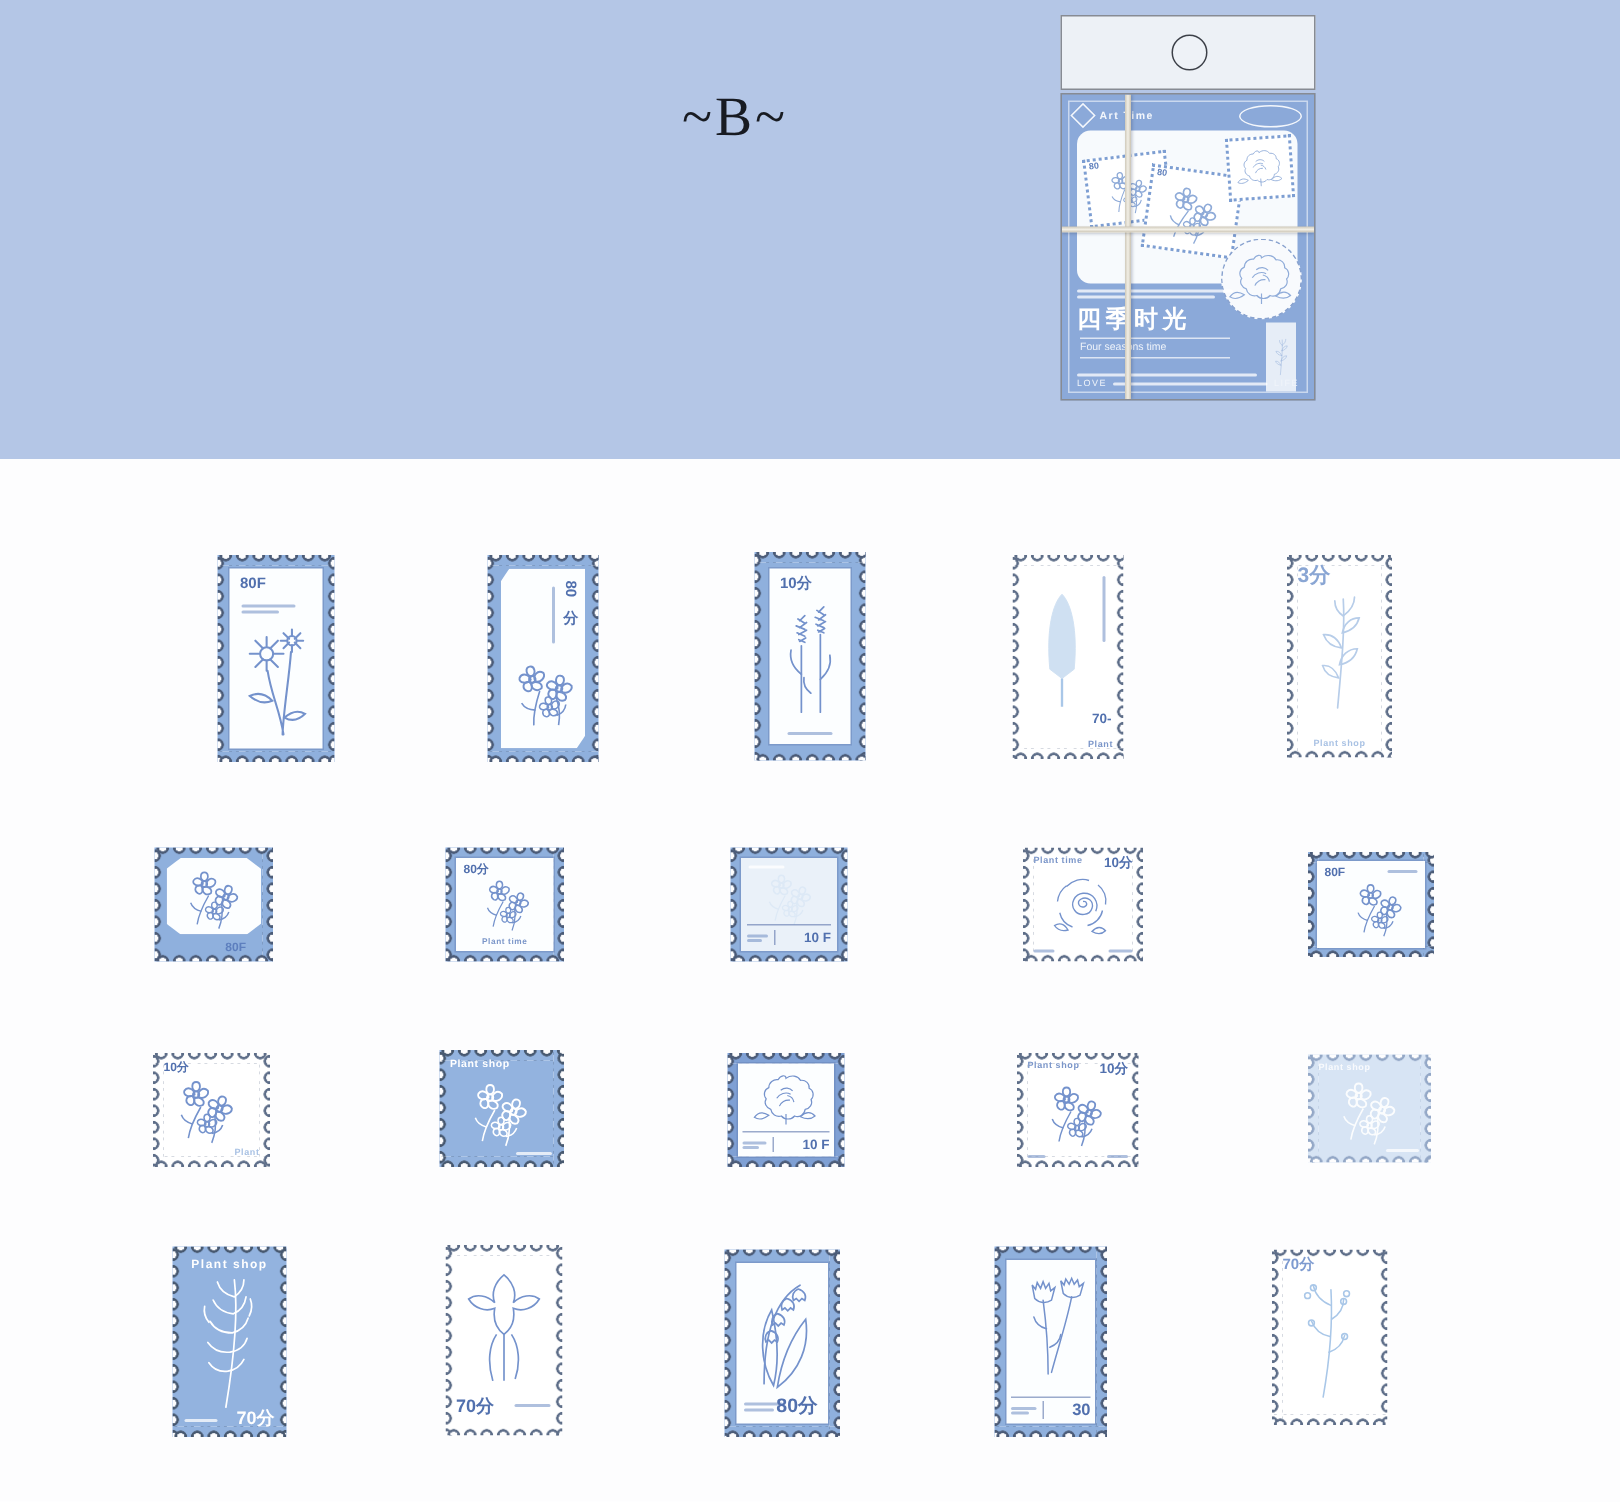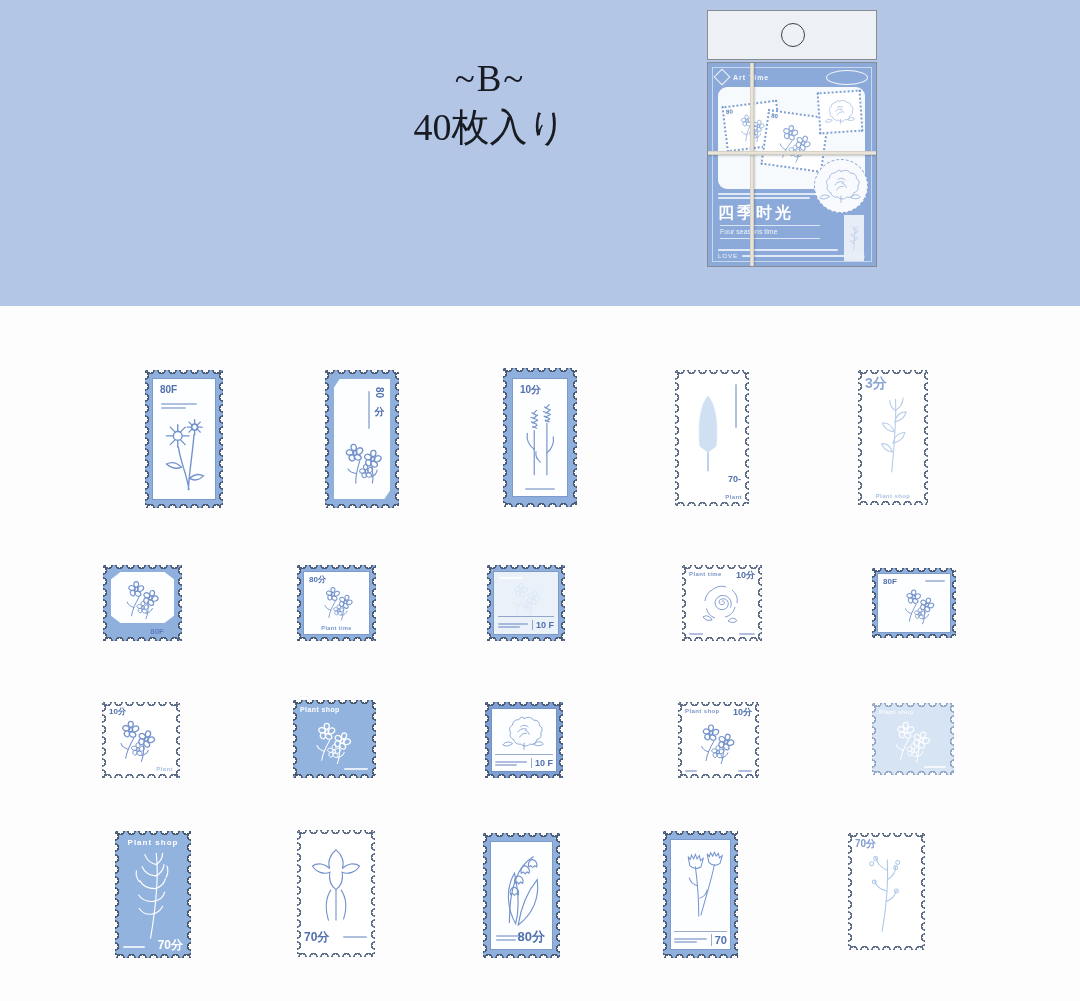--- a/index.html
+++ b/index.html
@@ -79,21 +79,21 @@
   .dn.w{color:#fff;}
   .dn.big{font-size:13px;}
   .dn.vert{writing-mode:vertical-rl;}
   .lbl{position:absolute;font-weight:bold;font-size:6px;color:#7b96c9;letter-spacing:.4px;line-height:1;}
   .lbl.w{color:#fff;}
   .lbl.faint{color:#a9c2e4;}
   .tl{top:6px;left:7px;} .tr{top:6px;right:7px;} .bl{bottom:6px;left:7px;} .br{bottom:6px;right:7px;}
   .bc{bottom:6px;left:0;right:0;text-align:center;}
   .strip{position:absolute;left:7px;right:7px;bottom:6px;border-top:1px solid rgba(90,115,170,.6);
     display:flex;align-items:center;justify-content:space-between;padding-top:2px;height:12px;}
-  .strip .dbox{border-left:1px solid rgba(90,115,170,.6);padding-left:3px;font-weight:bold;font-size:9px;color:#5170ae;}
+  .strip .dbox{border-left:1px solid rgba(90,115,170,.6);padding-left:19px;font-weight:bold;font-size:9px;color:#5170ae;}
   .strip .bars{flex:1;margin-right:4px;}
 </style>
 </head>
 <body>
 
 <svg width="0" height="0" style="position:absolute" aria-hidden="true">
   <defs>
     <g id="f5u" fill="none" stroke="currentColor" stroke-width="2.4">
       <circle r="4"></circle>
       <path d="M0-16C6-16 7-6 0-4C-7-6-6-16 0-16Z"></path>
@@ -201,21 +201,20 @@
       </g>
     </symbol>
   </defs>
 </svg>
 
 <div class="canvas">
 
   <div class="banner">
     <div class="banner-text">
       <div class="l1">~B~</div>
-      <div class="l3">40枚入り</div>
     </div>
   </div>
 
   <div class="package">
     <div class="pkg-header">
       <div class="hang-hole"></div>
     </div>
     <div class="pkg-body">
       <div class="pkg-hairline"></div>
       <div class="pkg-toprow">
@@ -484,21 +483,21 @@
   <div class="stamp" style="left:663px;top:831px;width:75px;height:127px">
     <div class="panel" style="inset:9px 8px">
       <svg class="art" style="left:2px;top:4px;width:56px;height:78px">
           <use href="#f-carnation"></use>
         </svg>
       <div class="strip" style="left:3px;right:3px;bottom:3px">
         <span class="bars">
             <i class="mb" style="margin:1px 0"></i>
             <i class="mb" style="width:70%;margin:1px 0"></i>
           </span>
-        <span class="dbox" style="font-size:11px">70</span>
+        <span class="dbox" style="font-size:11px">30</span>
       </div>
     </div>
   </div>
 
   <div class="stamp white" style="left:848px;top:833px;width:77px;height:117px">
     <div class="dn tl" style="font-size:10px;color:#7e9bd0">70分</div>
     <svg class="art pale2" style="left:12px;top:12px;width:52px;height:96px">
         <use href="#f-spray"></use>
       </svg>
   </div>

